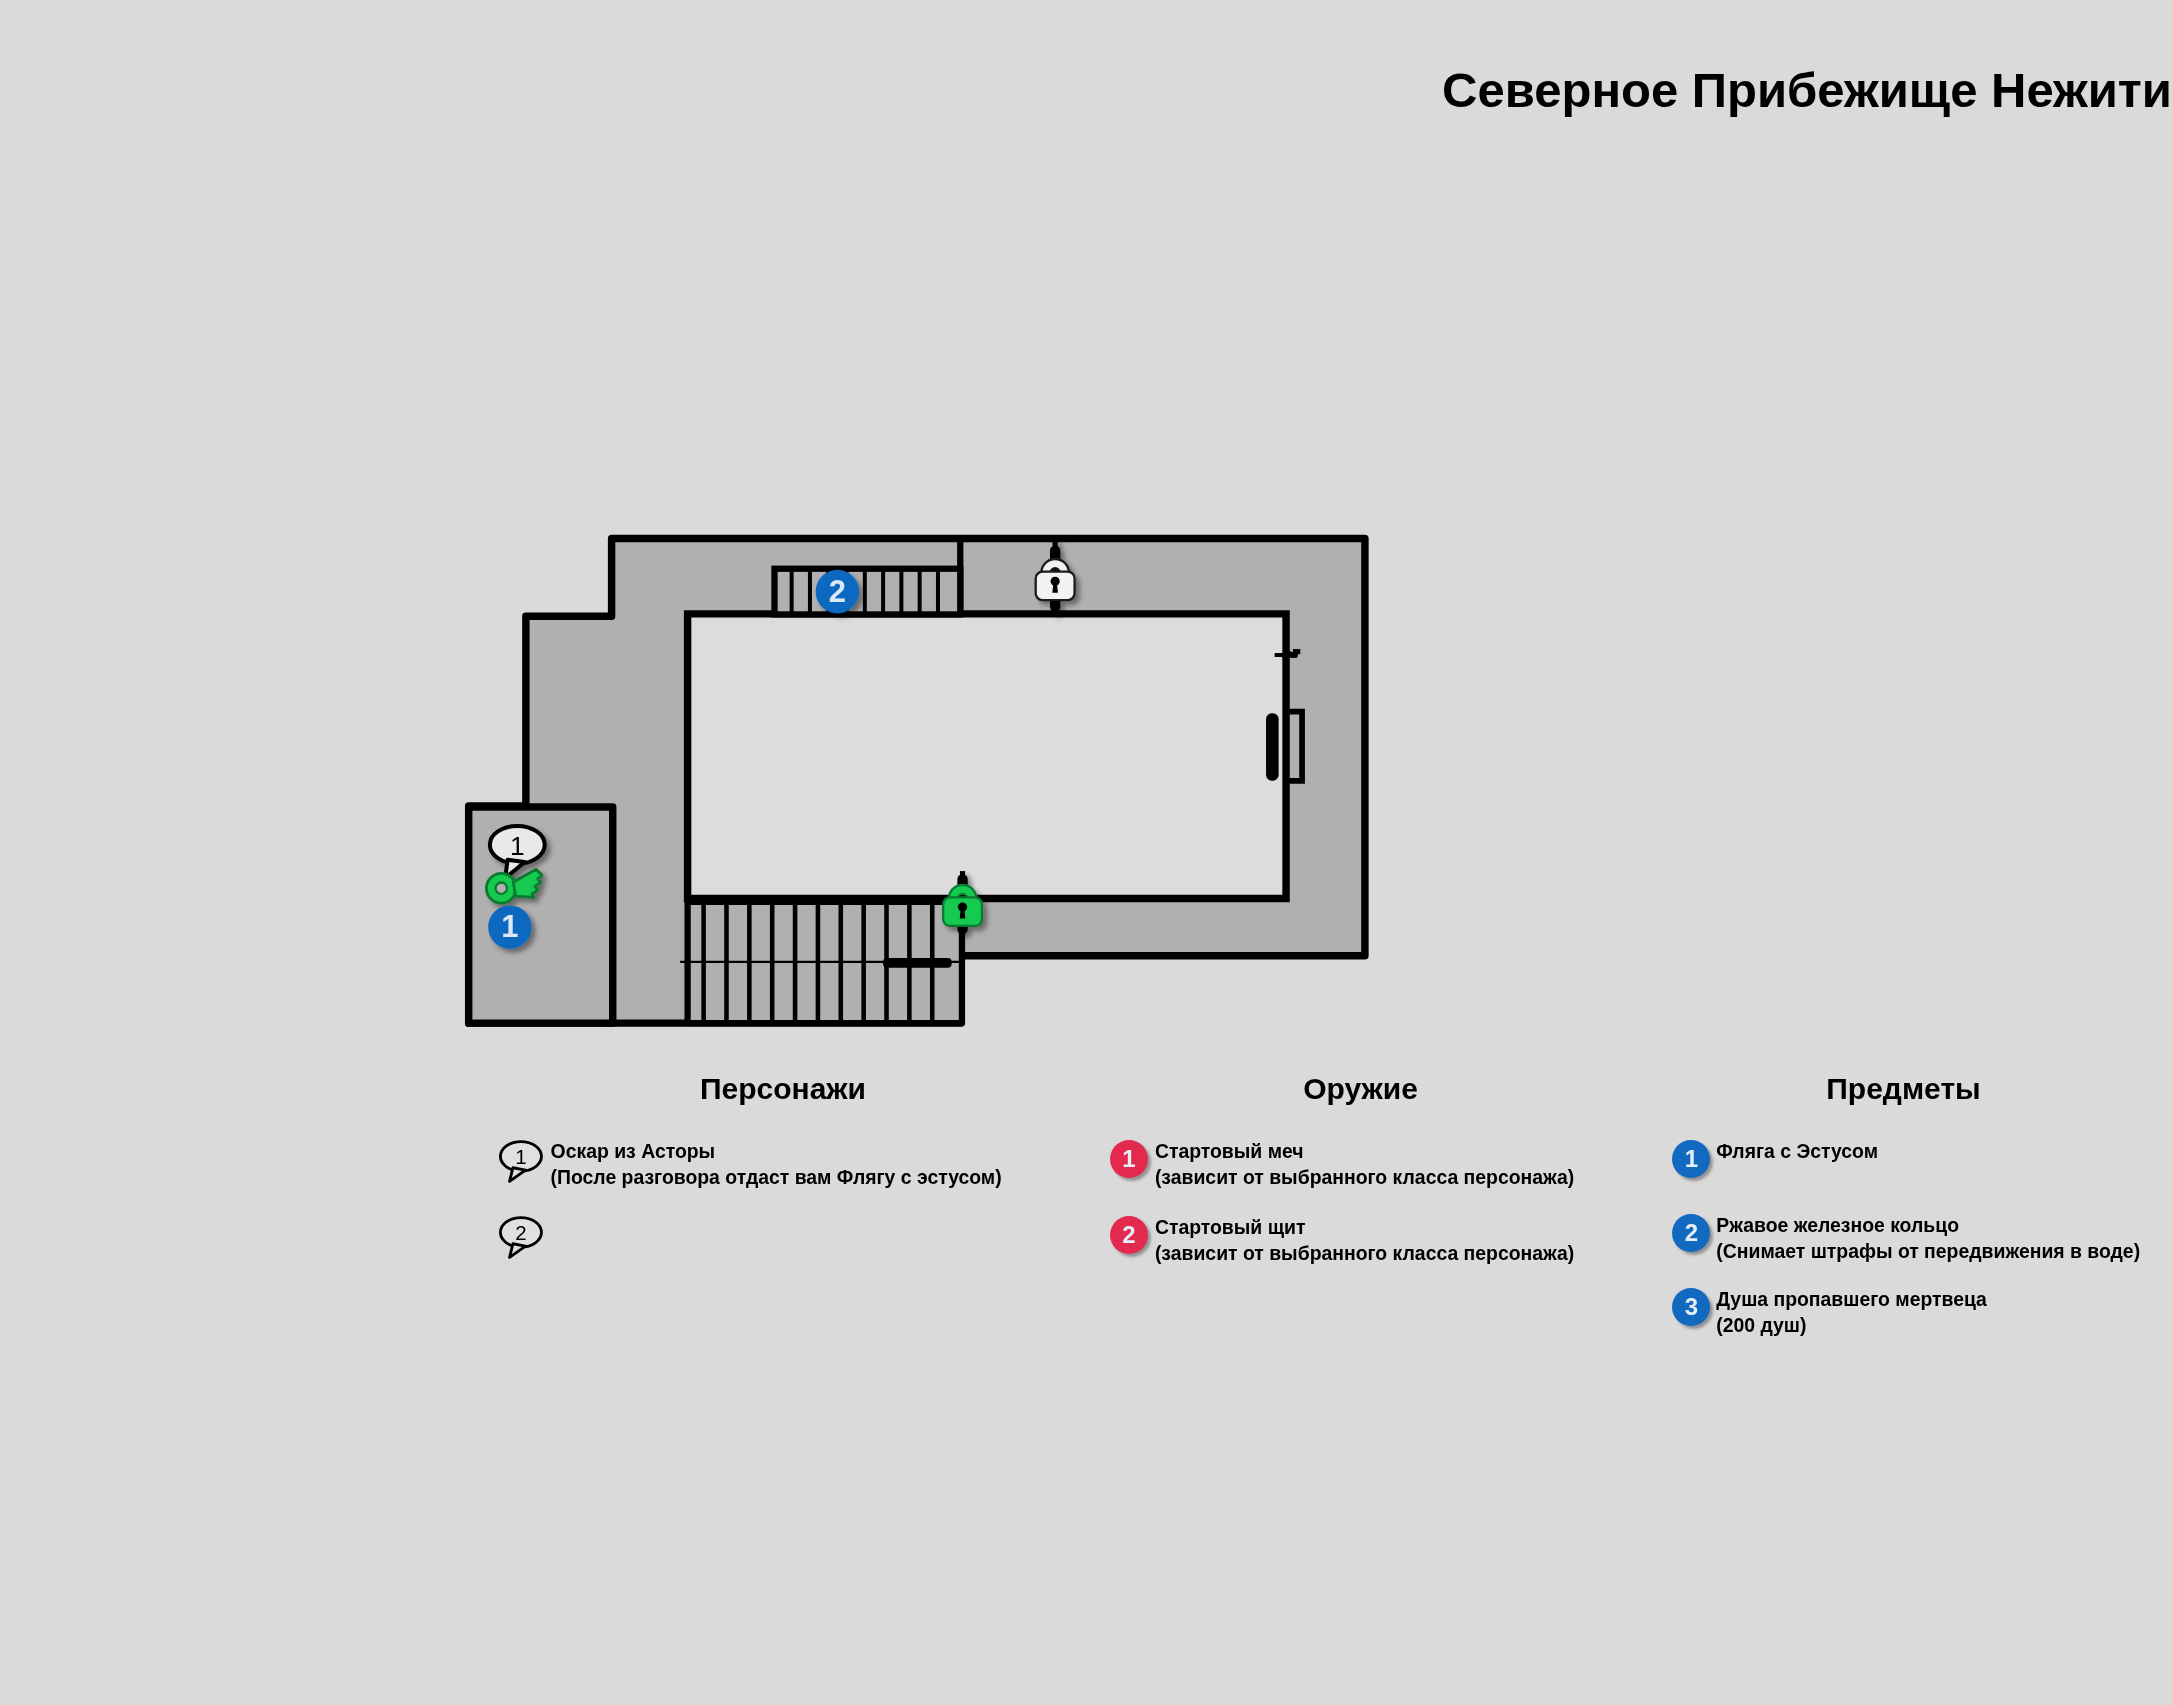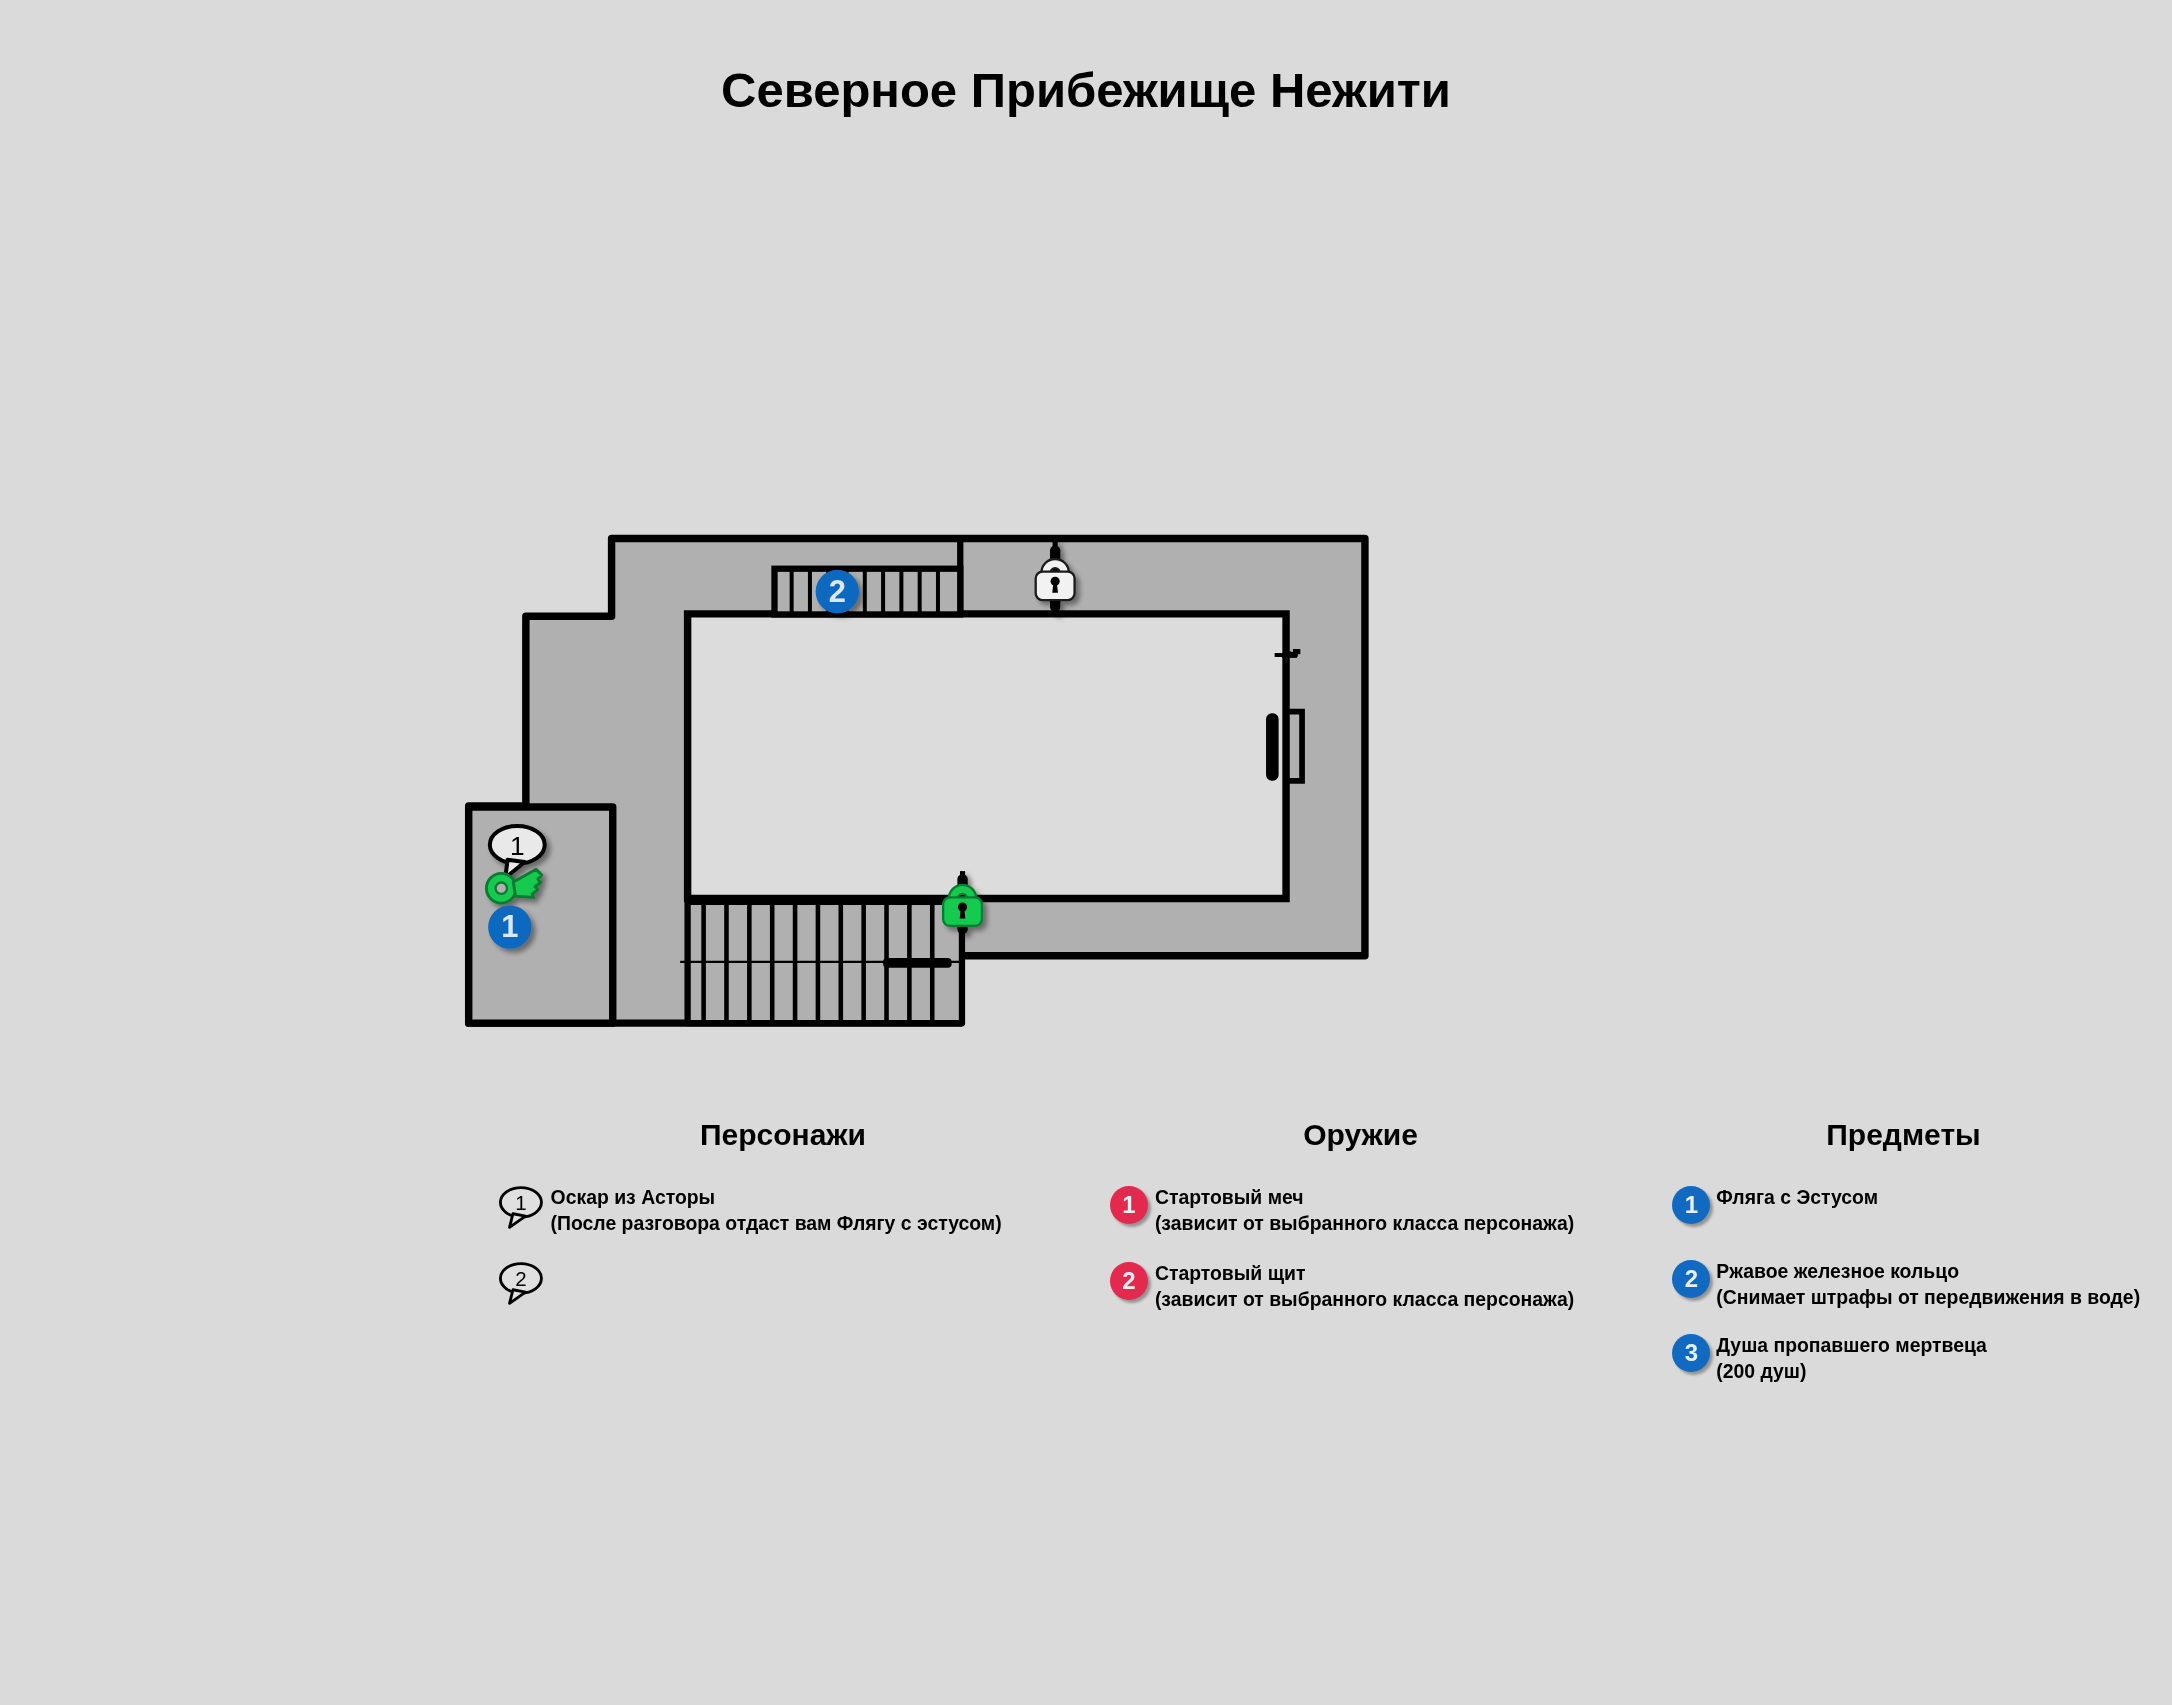--- a/index.html
+++ b/index.html
@@ -23,38 +23,39 @@
     width: 2172px;
     text-align: center;
     line-height: 1.25;
   }
   #title-block .title-line {
     font-size: 49px;
     font-weight: bold;
     color: #000000;
     letter-spacing: 0px;
     display: block;
+    text-align: right;
   }
 
   
   #map-area {
     position: absolute;
     left: 0;
     top: 0;
     width: 2172px;
     height: 1086px;
     pointer-events: none;
   }
   #map-svg { display: block; }
 
   
   #legend {
     position: absolute;
     left: 0;
-    top: 1118px;
+    top: 1072px;
     width: 2172px;
     height: 343px;
   }
   .legend-col {
     position: absolute;
     top: 0;
   }
   .legend-head {
     font-size: 30px;
     font-weight: bold;

